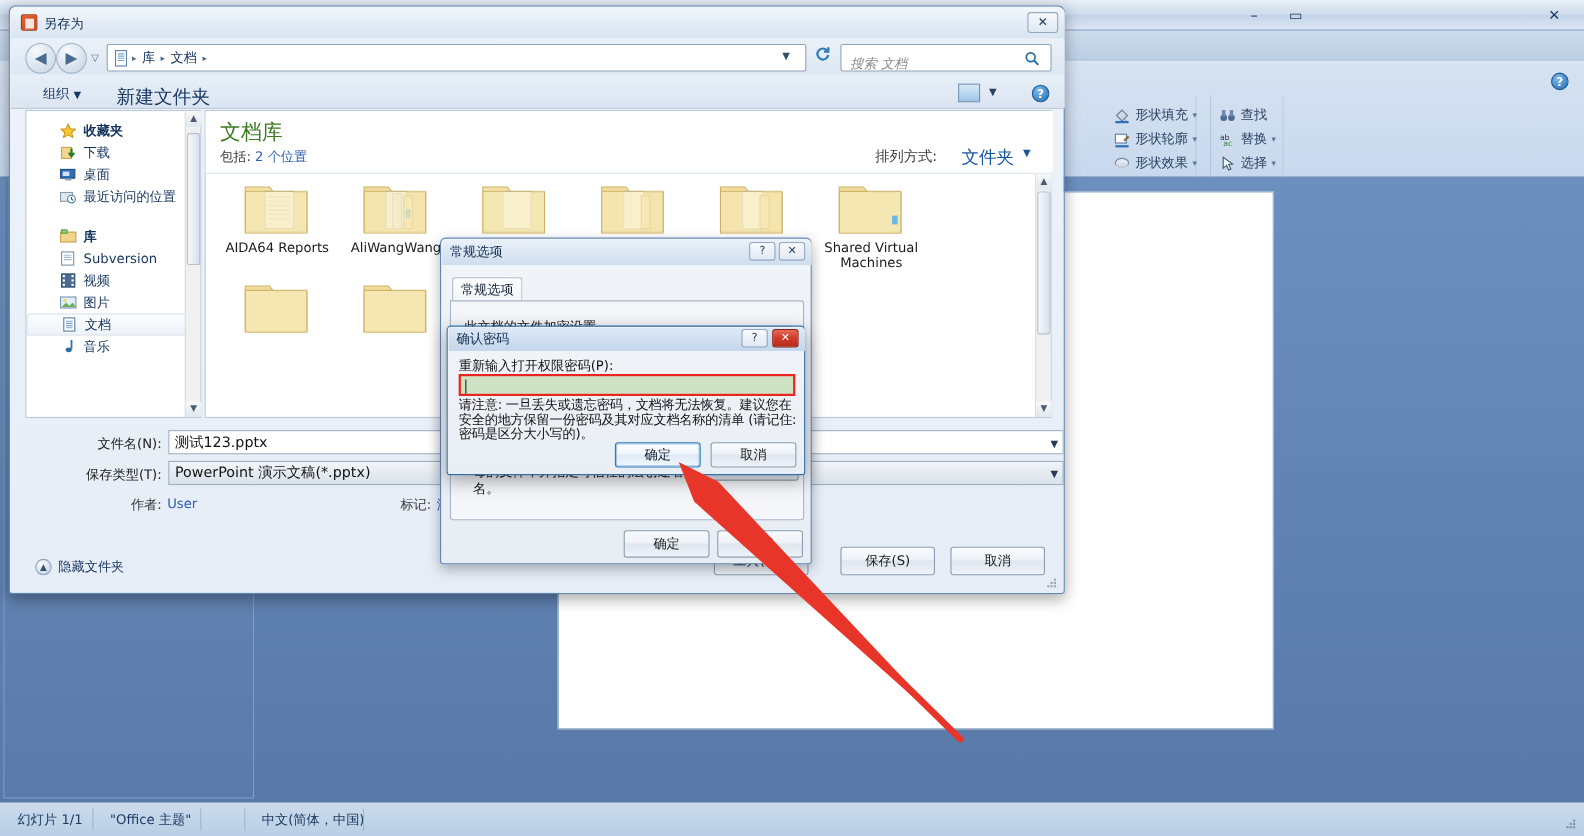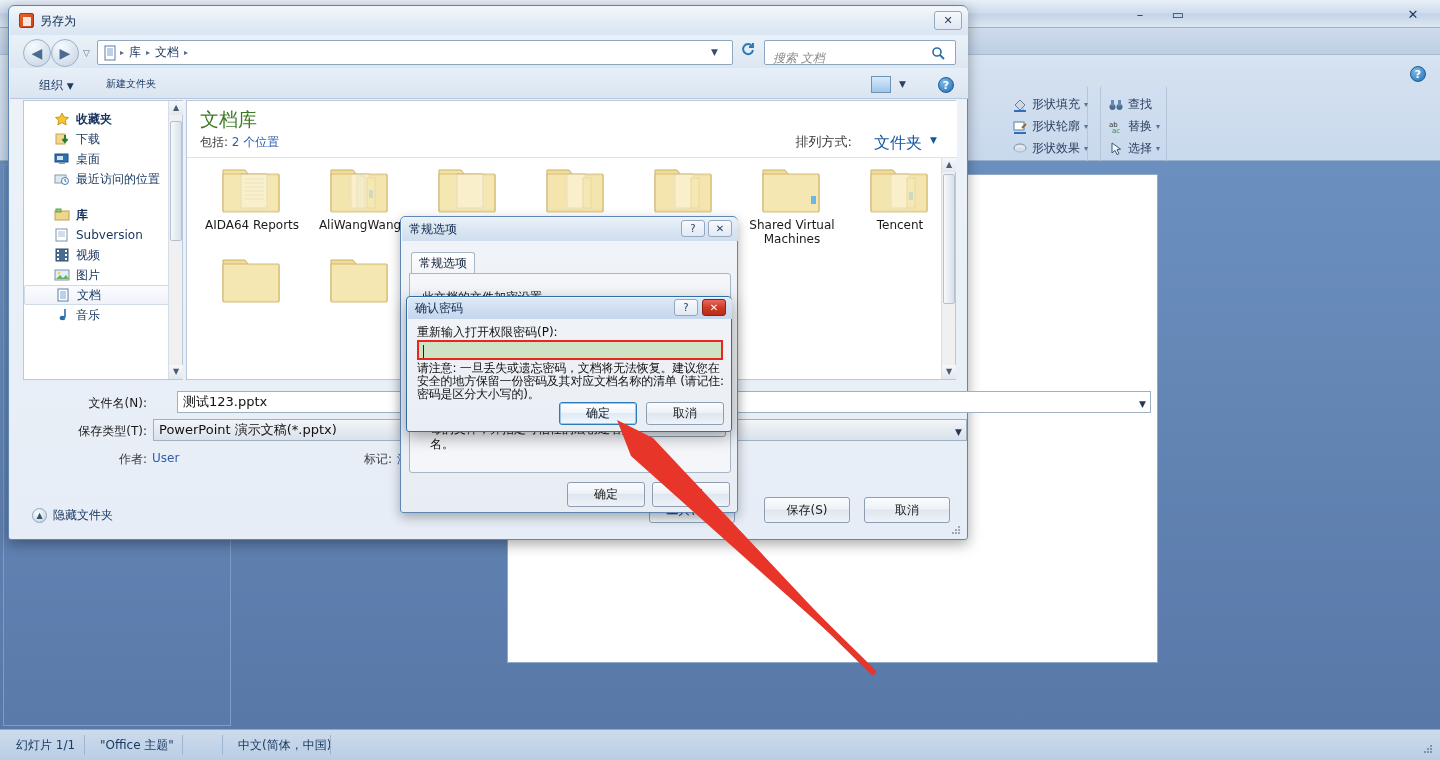--- a/index.html
+++ b/index.html
@@ -161,21 +161,21 @@
     margin-top: 11px;
   }
   #search-input::placeholder { color: #8b8b8b; font-style: italic; }
   #search-icon { width: 14px; height: 14px; position: relative; }
   #toolbar2 {
     position: absolute; left: 1px; top: 62px; width: 958px; height: 31px;
     background: linear-gradient(180deg,#e7eff8,#dbe5f1);
     border-bottom: 1px solid #b8c7d9;
   }
   #organize-btn { position: absolute; left: 30px; top: 71px; font-size: 12px; color: #1b3a63; }
-  #newfolder-btn { position: absolute; left: 97px; top: 71px; font-size: 10px; color: #1b3a63; }
+  #newfolder-btn { position: absolute; left: 97px; top: 71px; font-size: 17px; color: #1b3a63; }
   #viewmode-btn {
     position: absolute; left: 862px; top: 70px; width: 20px; height: 17px;
     background: linear-gradient(180deg,#d8eafa,#9fc6e8); border: 1px solid #6f93b4;
   }
   #viewmode-caret { position: absolute; left: 890px; top: 73px; font-size: 9px; color: #2b4160; }
   #panehelp {
     position: absolute; left: 929px; top: 71px; width: 16px; height: 16px; border-radius: 50%;
     background: radial-gradient(circle at 35% 30%, #7fb9e8, #1f6fb5);
     color: #fff; font-size: 11px; line-height: 16px; text-align: center;
     font-weight: bold; border: 1px solid #1a5a94;
@@ -236,21 +236,21 @@
   }
 
   .fld-label { position: absolute; font-size: 12px; color: #1a1a1a; text-align: right; }
   #fname-label { left: 74px; top: 389px; width: 64px; }
   #ftype-label { left: 30px; top: 417px; width: 108px; }
   .fld-input {
     position: absolute; height: 22px; background: #fff;
     border: 1px solid #9eb0c4; display: flex; align-items: center;
     padding: 0 5px; font-size: 13px; color: #111;
   }
-  #fname-input { left: 144px; top: 385px; width: 974px; margin-left: 24px; }
+  #fname-input { left: 144px; top: 385px; width: 814px; }
   #ftype-input {
     left: 144px; top: 413px; width: 814px;
     background: linear-gradient(180deg,#f2f5f8,#d9e1ea);
   }
   .fld-caret {
     position: absolute; right: 4px; top: 7px; font-size: 9px; color: #223a55;
   }
   #author-lbl { position: absolute; left: 110px; top: 445px; font-size: 12px; color: #3b3b3b; }
   #author-val { position: absolute; left: 143px; top: 445px; font-size: 12px; color: #2a5db0; }
   #tag-lbl { position: absolute; left: 355px; top: 445px; font-size: 12px; color: #3b3b3b; }
@@ -758,32 +758,20 @@
       <div class="file-cell" style="left:552px;top:4px">
         <div class="folder-ico">
           <svg width="66" height="54" viewBox="0 0 66 54">
               <path d="M4 8 h22 l4 5 h30 v36 H4z" fill="#f0dd9e" stroke="#cdb163"></path>
               <path d="M4 12 h56 v38 H4z" fill="#f7e9b6" opacity=".85" stroke="#cdb163"></path>
               <rect x="52" y="34" width="5" height="8" fill="#69b8e8"></rect>
             </svg>
         </div>
         <div class="file-name">Shared Virtual Machines</div>
       </div>
-      <div class="file-cell" style="left:660px;top:4px">
-        <div class="folder-ico">
-          <svg width="66" height="54" viewBox="0 0 66 54">
-              <path d="M4 8 h22 l4 5 h30 v36 H4z" fill="#f0dd9e" stroke="#cdb163"></path>
-              <rect x="24" y="12" width="18" height="34" fill="#fff" stroke="#c3ccd6"></rect>
-              <rect x="40" y="16" width="8" height="30" fill="#f5e7b0" stroke="#cdb163"></rect>
-              <rect x="42" y="30" width="4" height="8" fill="#69b8e8"></rect>
-              <path d="M4 12 h56 v38 H4z" fill="#f7e9b6" opacity=".7" stroke="#cdb163"></path>
-            </svg>
-        </div>
-        <div class="file-name">Tencent</div>
-      </div>
 
       <div class="file-cell" style="left:12px;top:94px">
         <div class="folder-ico">
           <svg width="66" height="54" viewBox="0 0 66 54">
               <path d="M4 8 h22 l4 5 h30 v36 H4z" fill="#f0dd9e" stroke="#cdb163"></path>
               <path d="M4 12 h56 v38 H4z" fill="#f7e9b6" opacity=".85" stroke="#cdb163"></path>
             </svg>
         </div>
         <div class="file-name"></div>
       </div>

